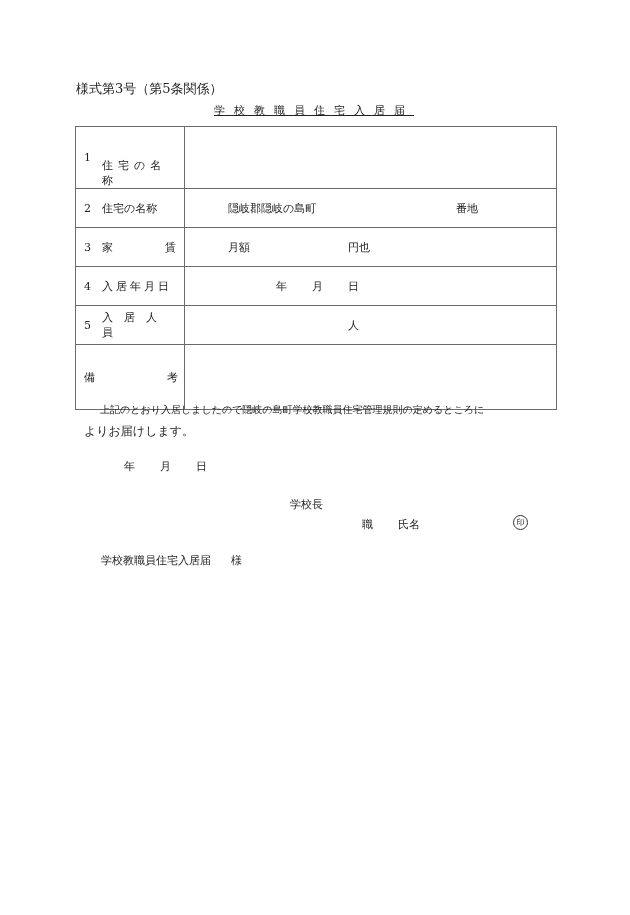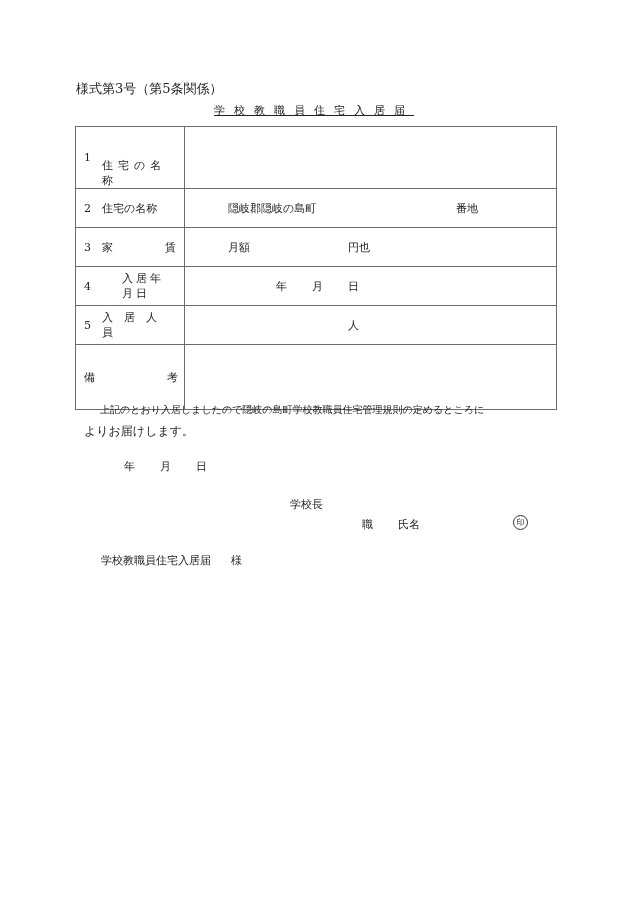--- a/index.html
+++ b/index.html
@@ -126,21 +126,21 @@
       <div class="val">
         <span style="left:7px;text-align:right;">月額</span>
         <span style="left:127px;">円也</span>
       </div>
     </td>
   </tr>
   <tr class="row-h">
     <td>
       <div class="lbl">
         <span class="num">4</span>
-        <span class="txt" style="letter-spacing:3px;margin-left:20px;">入居年月日</span>
+        <span class="txt" style="letter-spacing:3px;">入居年月日</span>
       </div>
     </td>
     <td>
       <div class="val">
         <span style="left:55px;">年</span>
         <span style="left:91px;">月</span>
         <span style="left:127px;">日</span>
       </div>
     </td>
   </tr>

